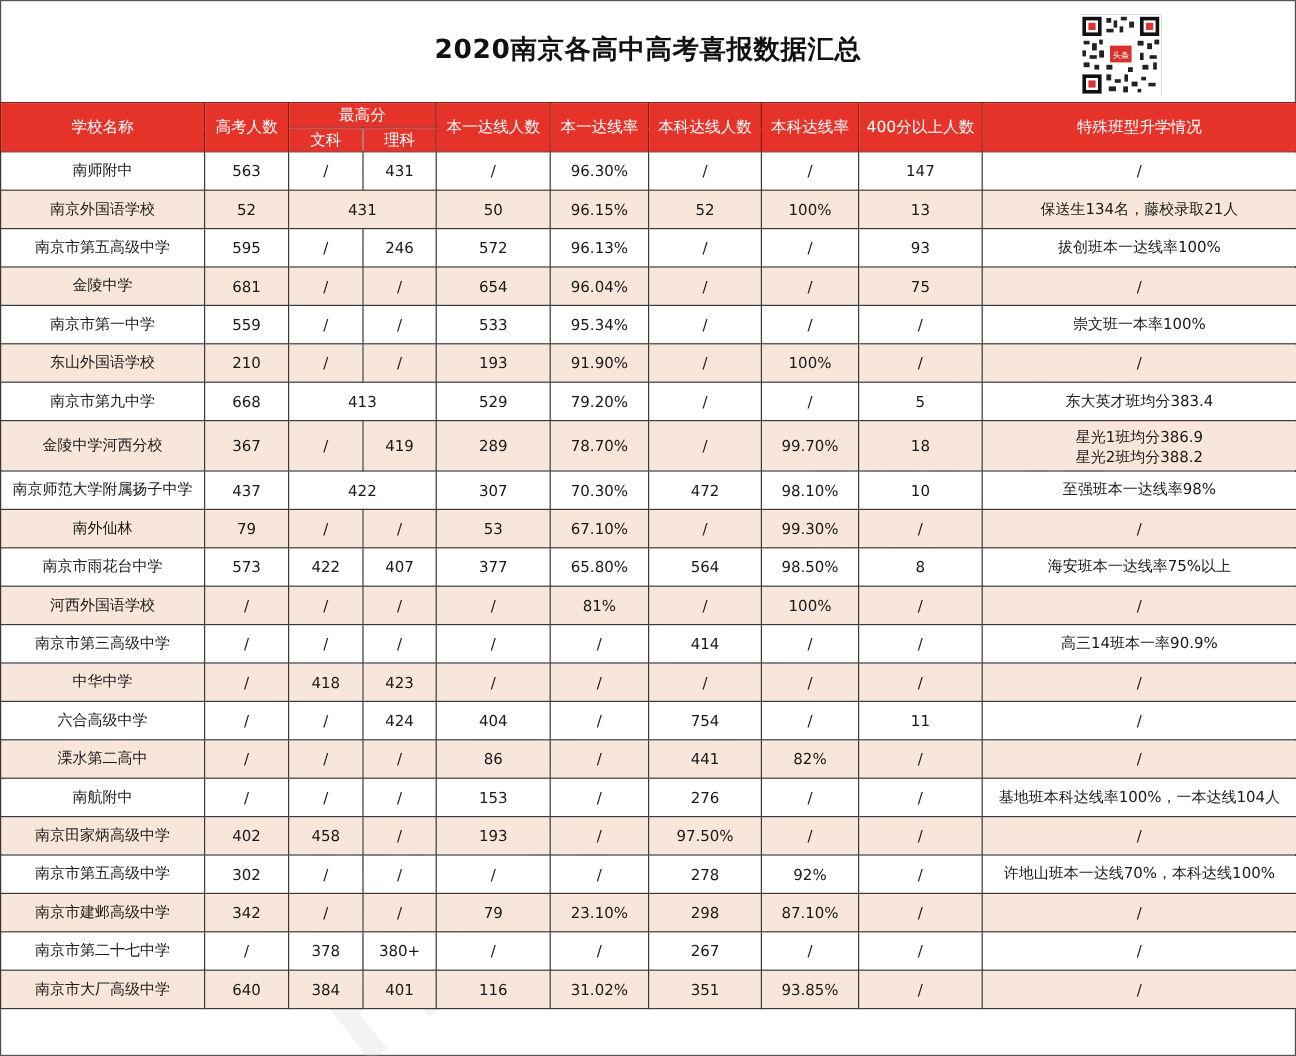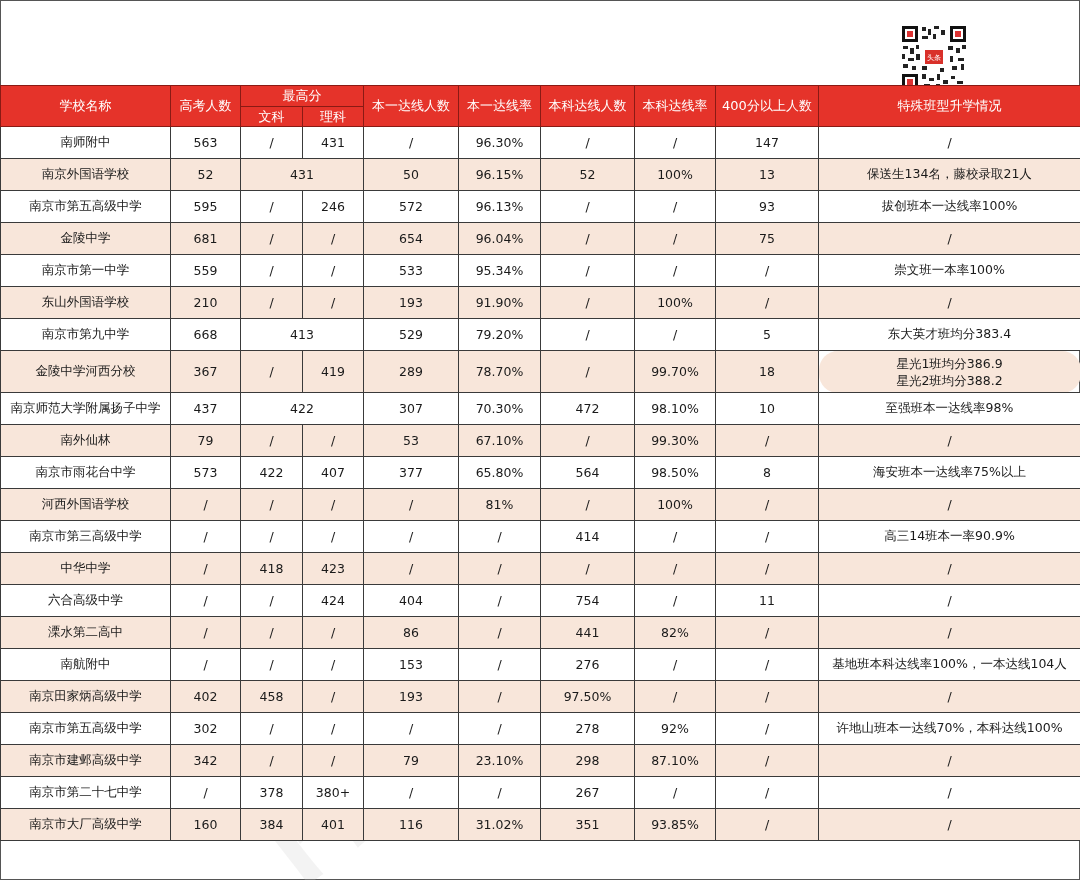--- a/index.html
+++ b/index.html
@@ -1,39 +1,40 @@
 <!DOCTYPE html>
 <html><head>
 <meta charset="utf-8">
 <style>
   html, body { margin:0; padding:0; background:#ffffff; }
   body { width:1080px; height:880px; position:relative; overflow:hidden; font-family:"DejaVu Sans", "Liberation Sans", sans-serif; color:#1a1a1a; }
   .frame { position:absolute; left:0; top:0; width:1078px; height:878px; border:1px solid #555; }
   .title-bar { position:absolute; left:0; top:0; width:1080px; height:85px; }
   .title { position:absolute; left:0; top:26px; width:1080px; text-align:center; font-size:22px; font-weight:bold; color:#111; letter-spacing:0.5px; }
-  .qr { position:absolute; left:900px; top:24px; width:68px; height:68px; background:#a3a3a3; }
+  .qr { position:absolute; left:900px; top:12px; width:68px; height:68px; background:#a3a3a3; }
   .qr svg { width:68px; height:68px; display:block; }
   table { position:absolute; left:0; top:85px; border-collapse:collapse; table-layout:fixed; width:1080px; }
   th, td { border:1px solid #3a3a3a; text-align:center; vertical-align:middle; padding:0; font-size:12.5px; white-space:nowrap; overflow:hidden; }
   th { background:#e5332a; color:#ffffff; font-weight:normal; font-size:13px; border-color:#8a1a14; }
   th.grp { height:20px; }
   th.sub { height:19px;font-family:Liberation Serif, serif; }
   tbody tr { height:32px; }
   tbody tr.tall { height:42px; }
   tbody tr.odd td { background:#ffffff; }
   tbody tr.even td { background:#f8e6da; }
-  td.note { line-height:17px;border-radius:19px; }
+  td.note { line-height:17px; }
   .watermark { position:absolute; left:180px; top:260px; font-size:170px; font-weight:bold; color:rgba(200,200,200,0.22); transform:rotate(-38deg); transform-origin:left top; white-space:nowrap; pointer-events:none; top:740px; letter-spacing:10px; }
 </style>
 </head>
 <body>
 
 <div class="frame"></div>
 
 <div class="title-bar">
+  <div class="title">2020南京各高中高考喜报数据汇总</div>
   <div class="qr">
     <svg viewBox="0 0 68 68" xmlns="http://www.w3.org/2000/svg">
       <rect x="0" y="0" width="68" height="68" fill="#fff"></rect>
       <rect x="2" y="2" width="16" height="16" fill="#111"></rect>
         <rect x="5" y="5" width="10" height="10" fill="#fff"></rect>
         <rect x="7" y="7" width="6" height="6" fill="#d33"></rect>
       <rect x="50" y="2" width="16" height="16" fill="#111"></rect>
         <rect x="53" y="5" width="10" height="10" fill="#fff"></rect>
         <rect x="55" y="7" width="6" height="6" fill="#d33"></rect>
       <rect x="2" y="50" width="16" height="16" fill="#111"></rect>
@@ -359,21 +360,21 @@
         <td>380+</td>
         <td>/</td>
         <td>/</td>
         <td>267</td>
         <td>/</td>
         <td>/</td>
         <td>/</td>
       </tr>
       <tr class="even">
         <td>南京市大厂高级中学</td>
-        <td>160</td>
+        <td>640</td>
         <td>384</td>
         <td>401</td>
         <td>116</td>
         <td>31.02%</td>
         <td>351</td>
         <td>93.85%</td>
         <td>/</td>
         <td>/</td>
       </tr>
     </tbody>

